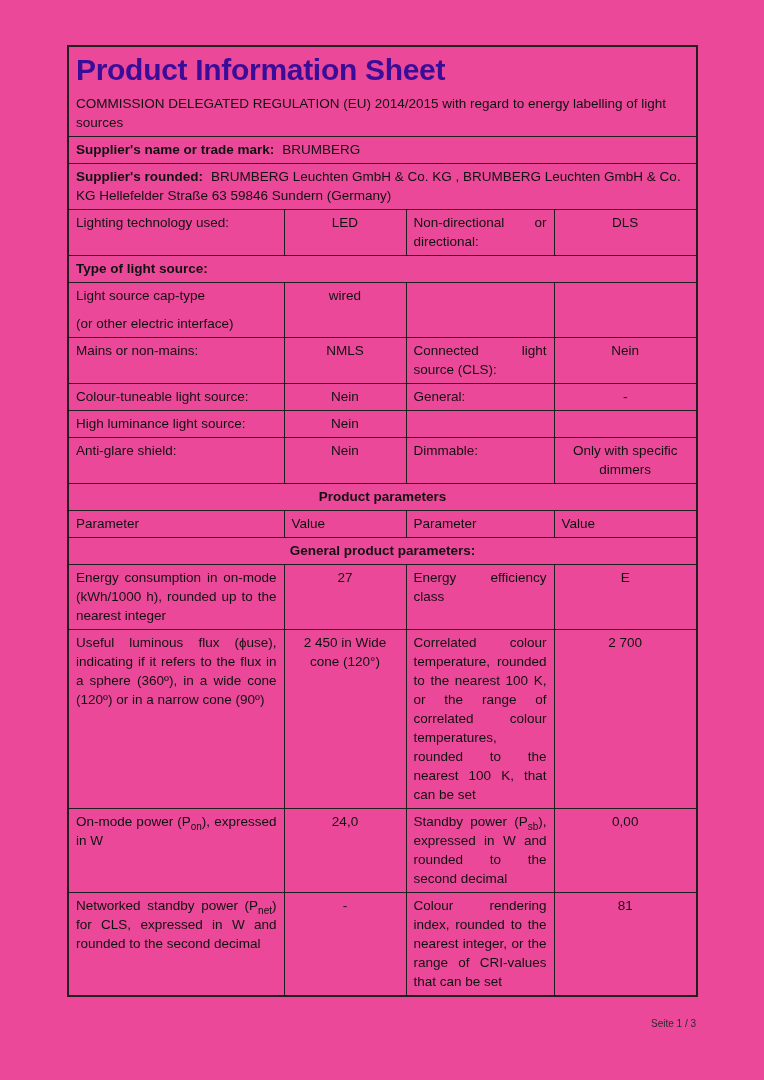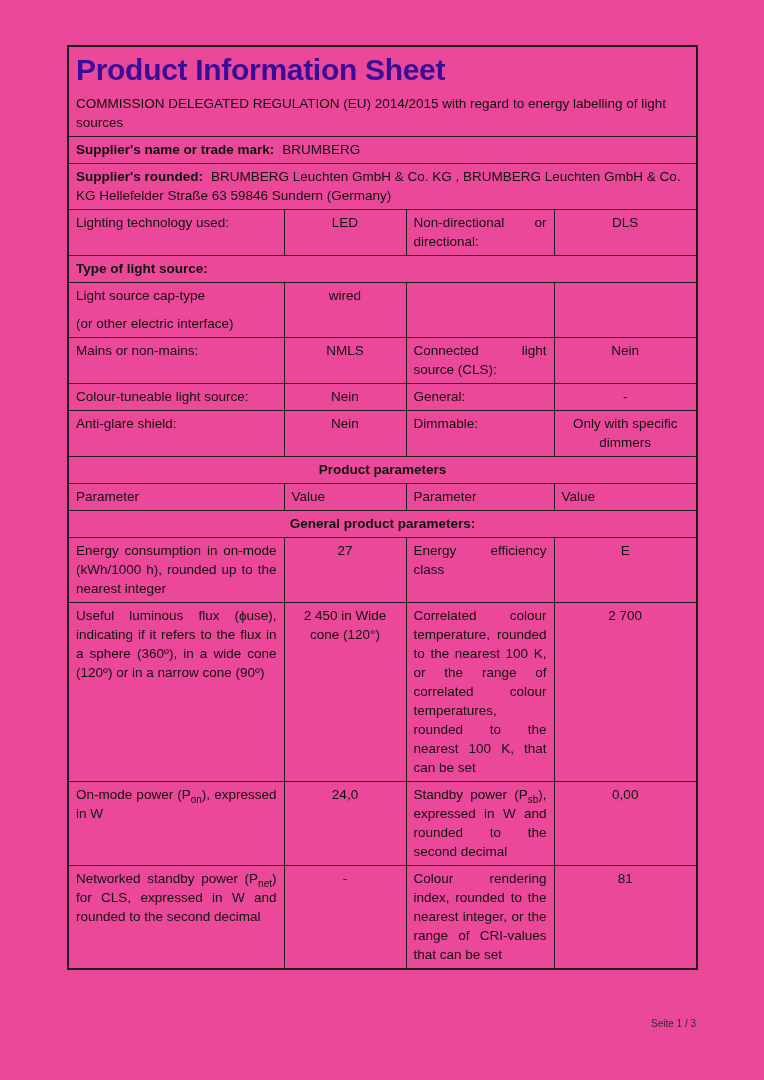--- a/index.html
+++ b/index.html
@@ -115,20 +115,26 @@
         <td class="vcell">Nein</td>
       </tr>
 
       <tr>
         <td class="pcell">Colour-tuneable light source:</td>
         <td class="vcell">Nein</td>
         <td class="pcell">General:</td>
         <td class="vcell">-</td>
       </tr>
 
+      <tr>
+        <td class="pcell">High luminance light source:</td>
+        <td class="vcell">Nein</td>
+        <td class="pcell"></td>
+        <td class="vcell"></td>
+      </tr>
 
       <tr>
         <td class="pcell">Anti-glare shield:</td>
         <td class="vcell">Nein</td>
         <td class="pcell">Dimmable:</td>
         <td class="vcell">Only with specific dimmers</td>
       </tr>
 
       <tr>
         <td class="centerhead" colspan="4">Product parameters</td>

